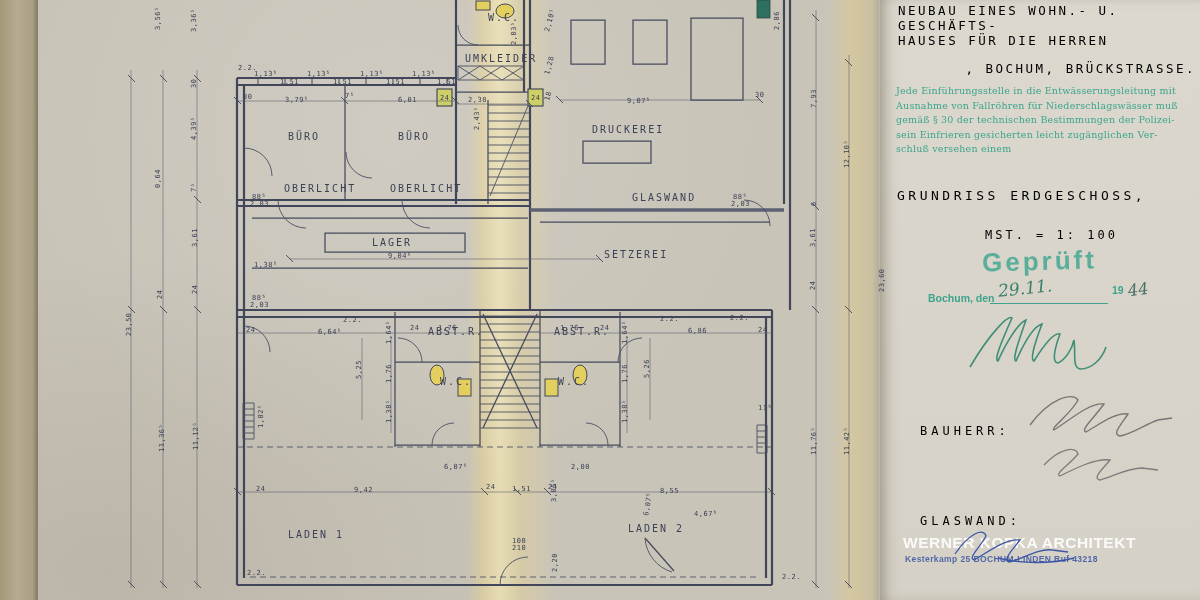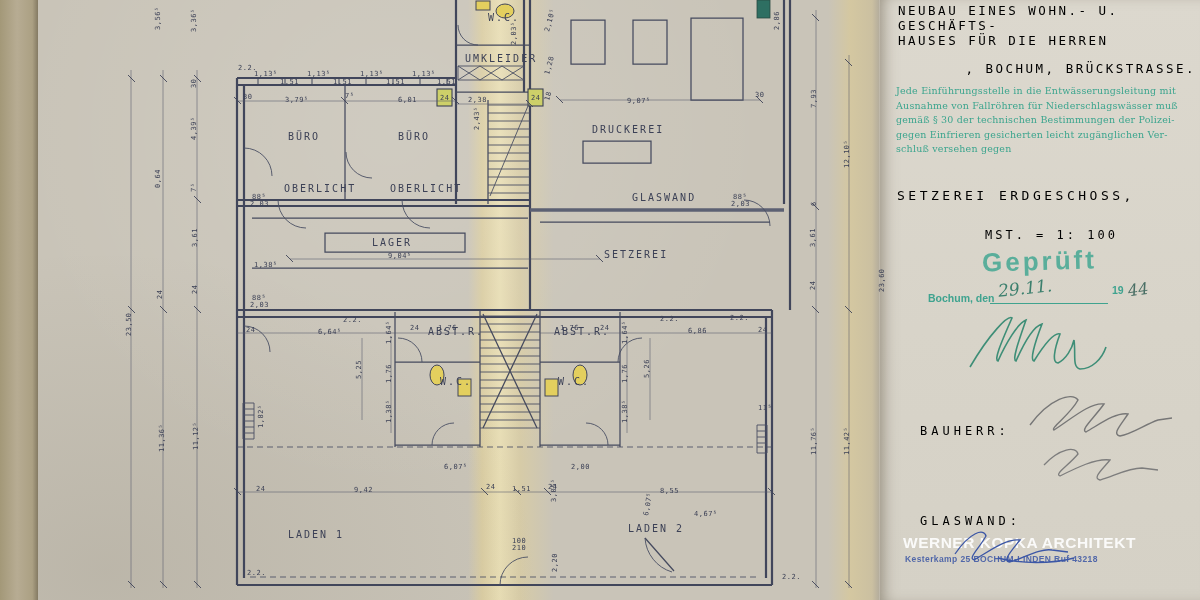--- a/index.html
+++ b/index.html
@@ -203,25 +203,25 @@
   </svg>
 
   <div class="abs lett t1" style="left:898px;top:3px;width:300px;">NEUBAU EINES WOHN.- U. GESCHÄFTS-</div>
   <div class="abs lett t1" style="left:898px;top:33px;width:300px;">HAUSES FÜR DIE HERREN</div>
   <div class="abs lett t1" style="left:898px;top:61px;width:298px;text-align:right;">, BOCHUM, BRÜCKSTRASSE.</div>
 
   <div class="abs green" style="left:896px;top:84px;width:302px;">
     <div>Jede Einführungsstelle in die Entwässerungsleitung mit</div>
     <div>Ausnahme von Fallröhren für Niederschlagswässer muß</div>
     <div>gemäß § 30 der technischen Bestimmungen der Polizei-</div>
-    <div>gegen Einfrieren gesicherten leicht zugänglichen Ver-</div>
-    <div>schluß versehen gegen</div>
+    <div>sein Einfrieren gesicherten leicht zugänglichen Ver-</div>
+    <div>schluß versehen einem</div>
   </div>
 
-  <div class="abs lett gtitle" style="left:897px;top:188px;">SETZEREI ERDGESCHOSS,</div>
+  <div class="abs lett gtitle" style="left:897px;top:188px;">GRUNDRISS ERDGESCHOSS,</div>
   <div class="abs lett scale" style="left:985px;top:228px;">MST. =  1: 100</div>
 
   <div class="abs gepruft" style="left:982px;top:246px;">Geprüft</div>
   <div class="abs tealtxt" style="left:928px;top:292px;">Bochum, den</div>
   <div class="abs hw" style="left:998px;top:278px;font-size:17px;color:#3b7f6d;transform:rotate(-6deg);">29.11.</div>
   <div class="abs dateline" style="left:990px;top:302px;"></div>
   <div class="abs tealtxt" style="left:1112px;top:284px;">19</div>
   <div class="abs hw" style="left:1128px;top:280px;font-size:16px;color:#4a6f65;transform:rotate(-8deg);">44</div>
 
   <svg style="left:960px;top:305px;" width="190" height="80" viewBox="0 0 190 80">

